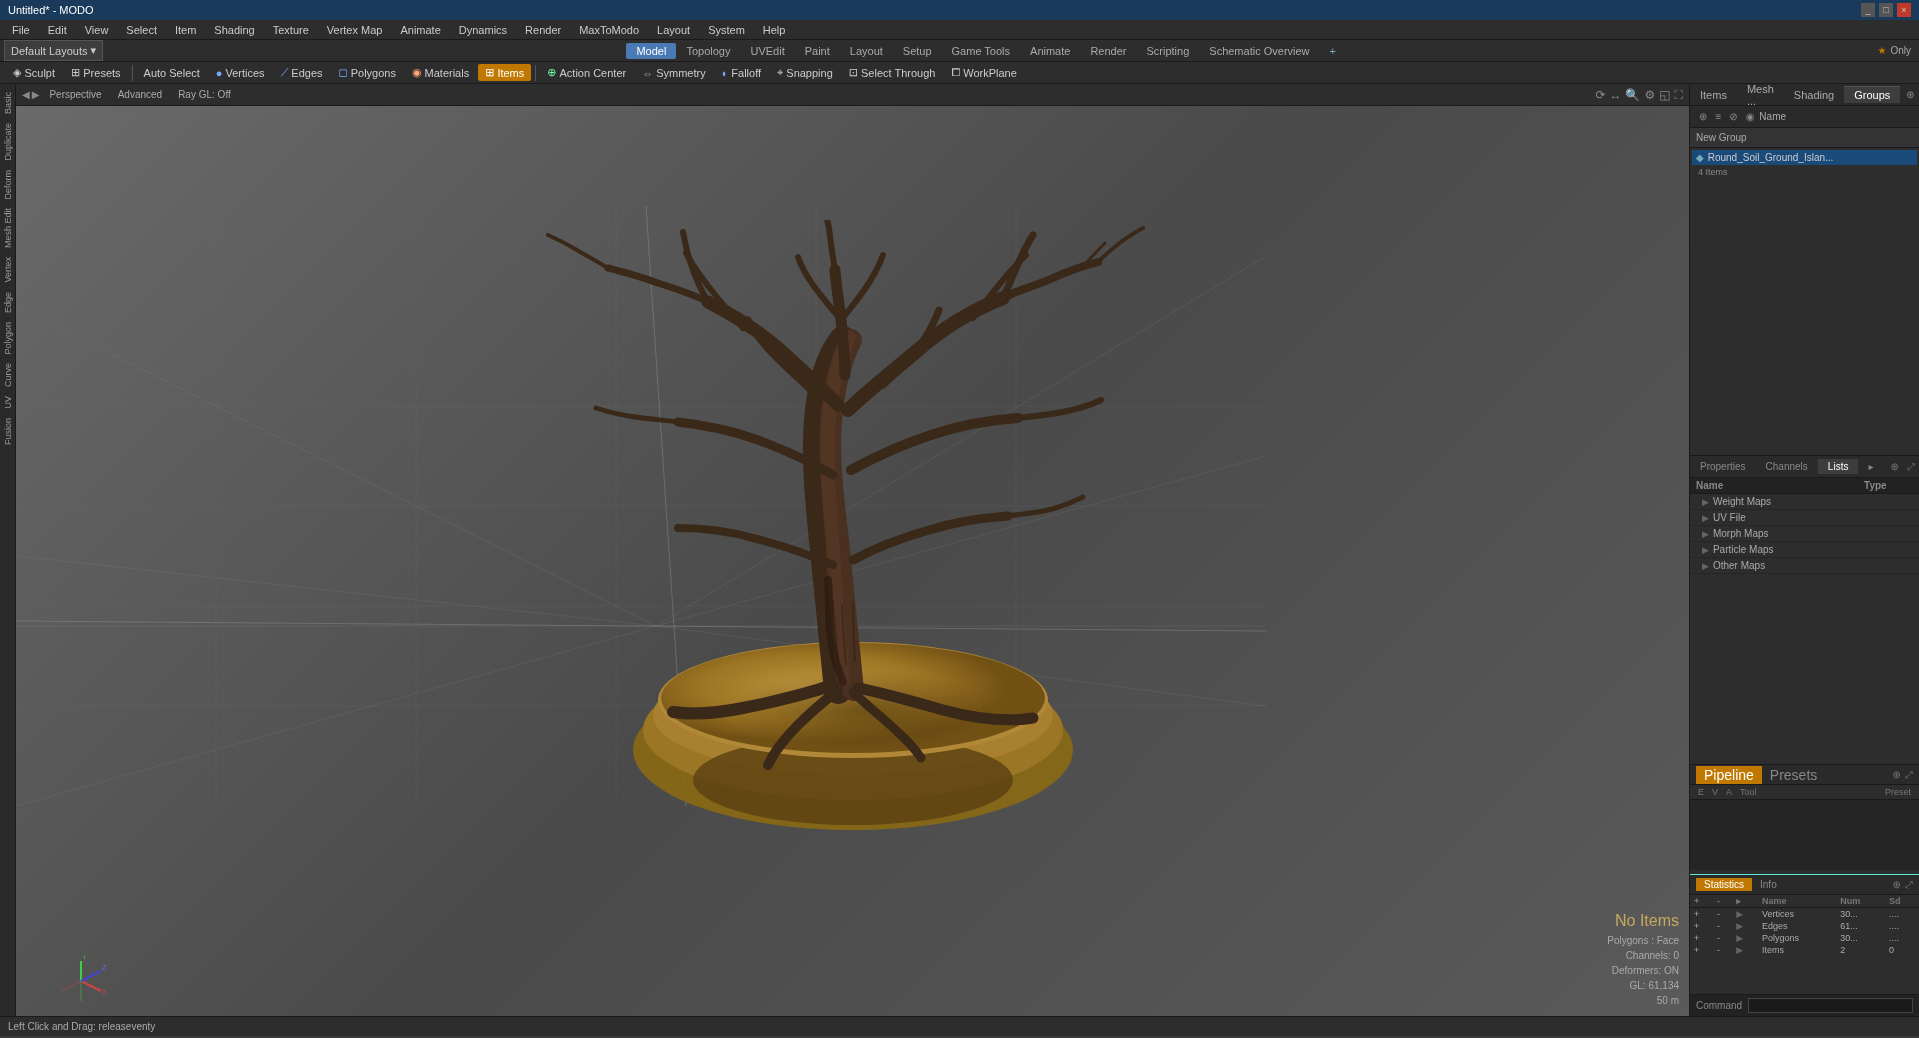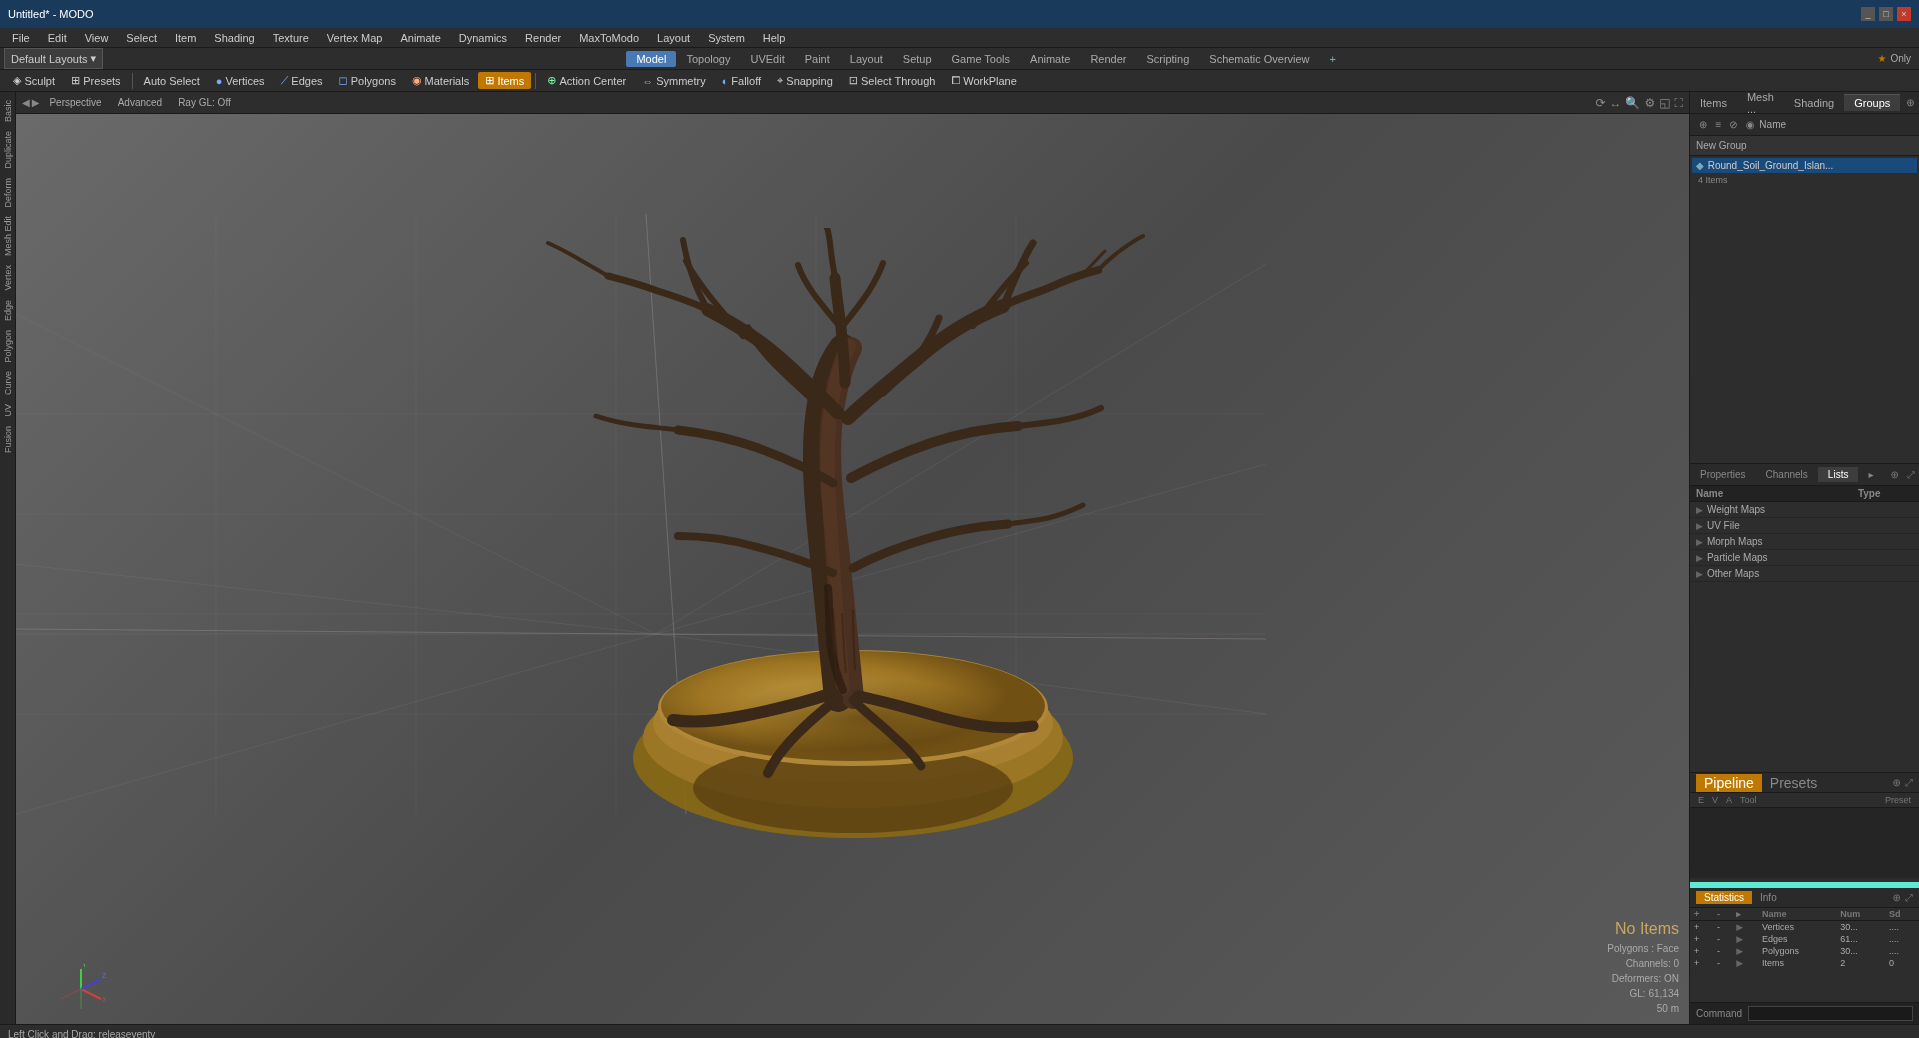--- a/index.html
+++ b/index.html
@@ -1,19 +1,19 @@
 <!DOCTYPE html>
 <html><head>
   <meta charset="utf-8">
   <style>
     * { margin: 0; padding: 0; box-sizing: border-box; }
     body { width: 1919px; height: 1038px; background: #3a3a3a; font-family: Arial, sans-serif; font-size: 11px; color: #ccc; overflow: hidden; }
 
     
-    #title-bar { height: 28px; background: #1a3a5c; display: flex; align-items: center; justify-content: space-between; padding: 0 8px; }
+    #title-bar { height: 20px; background: #1a3a5c; display: flex; align-items: center; justify-content: space-between; padding: 0 8px; }
     #title-bar .title { color: #fff; font-size: 11px; }
     #title-bar .controls { display: flex; gap: 4px; }
     #title-bar .ctrl-btn { width: 14px; height: 14px; display: flex; align-items: center; justify-content: center; font-size: 9px; cursor: pointer; background: #555; color: #ccc; }
 
     
     #menu-bar { height: 20px; background: #2d2d2d; display: flex; align-items: center; padding: 0 4px; gap: 2px; border-bottom: 1px solid #1a1a1a; }
     .menu-item { padding: 2px 8px; font-size: 11px; color: #ccc; cursor: pointer; }
     .layout-dropdown { display: flex; align-items: center; gap: 3px; padding: 2px 6px; background: #3d3d3d; border: 1px solid #555; font-size: 11px; color: #ccc; cursor: pointer; }
     .mode-tab { padding: 2px 10px; font-size: 11px; color: #aaa; cursor: pointer; border-radius: 2px; }
     .mode-tab.active { background: #4a7ab5; color: #fff; }
@@ -72,34 +72,34 @@
 
     
     #props-area { flex: 1; display: flex; flex-direction: column; overflow: hidden; }
     #props-tabs { height: 22px; background: #2a2a2a; display: flex; align-items: center; border-bottom: 1px solid #1a1a1a; }
     .props-tab { padding: 2px 10px; font-size: 10px; color: #888; cursor: pointer; }
     .props-tab.active { color: #fff; background: #3d3d3d; }
 
     #lists-panel { flex: 1; overflow-y: auto; }
     .list-table { width: 100%; border-collapse: collapse; }
     .list-table th { background: #222; font-size: 10px; color: #888; padding: 2px 6px; text-align: left; border-bottom: 1px solid #1a1a1a; }
-    .list-table td { font-size: 10px; color: #aaa; padding: 2px 6px; border-bottom: 1px solid #252525; margin-top: 45px; }
+    .list-table td { font-size: 10px; color: #aaa; padding: 2px 12px; border-bottom: 1px solid #252525; margin-top: 45px; }
     .list-row-expand { color: #666; margin-right: 4px; font-size: 9px; }
 
     
     #pipeline-area { height: 110px; border-top: 1px solid #1a1a1a; }
     #pipeline-header { height: 20px; background: #2a2a2a; display: flex; align-items: center; padding: 0 6px; border-bottom: 1px solid #1a1a1a; }
     .pipeline-tab { padding: 1px 8px; font-size: 14px; cursor: pointer; }
     .pipeline-tab.active { background: #c07800; color: #fff; }
     .pipeline-tab:not(.active) { color: #888; }
     #pipeline-col-header { display: flex; padding: 1px 4px; font-size: 9px; color: #777; border-bottom: 1px solid #1a1a1a; }
     .pcol { padding: 1px 4px; }
 
     
-    #stats-area { height: 120px; border-top: 6px solid #5eead4; }
+    #stats-area { height: 120px; border-top: 1px solid #5eead4; }
     #stats-header { height: 20px; background: #2a2a2a; display: flex; align-items: center; padding: 0 6px; border-bottom: 1px solid #1a1a1a; }
     .stats-tab { padding: 1px 8px; font-size: 10px; cursor: pointer; }
     .stats-tab.active { background: #c07800; color: #fff; }
     .stats-tab:not(.active) { color: #888; }
     #stats-table { width: 100%; border-collapse: collapse; }
     #stats-table th { font-size: 9px; color: #777; padding: 1px 4px; text-align: left; border-bottom: 1px solid #1a1a1a; }
     #stats-table td { font-size: 9px; color: #aaa; padding: 1px 4px; }
 
     
     #command-area { height: 22px; background: #222; display: flex; align-items: center; padding: 0 6px; border-top: 1px solid #1a1a1a; }

